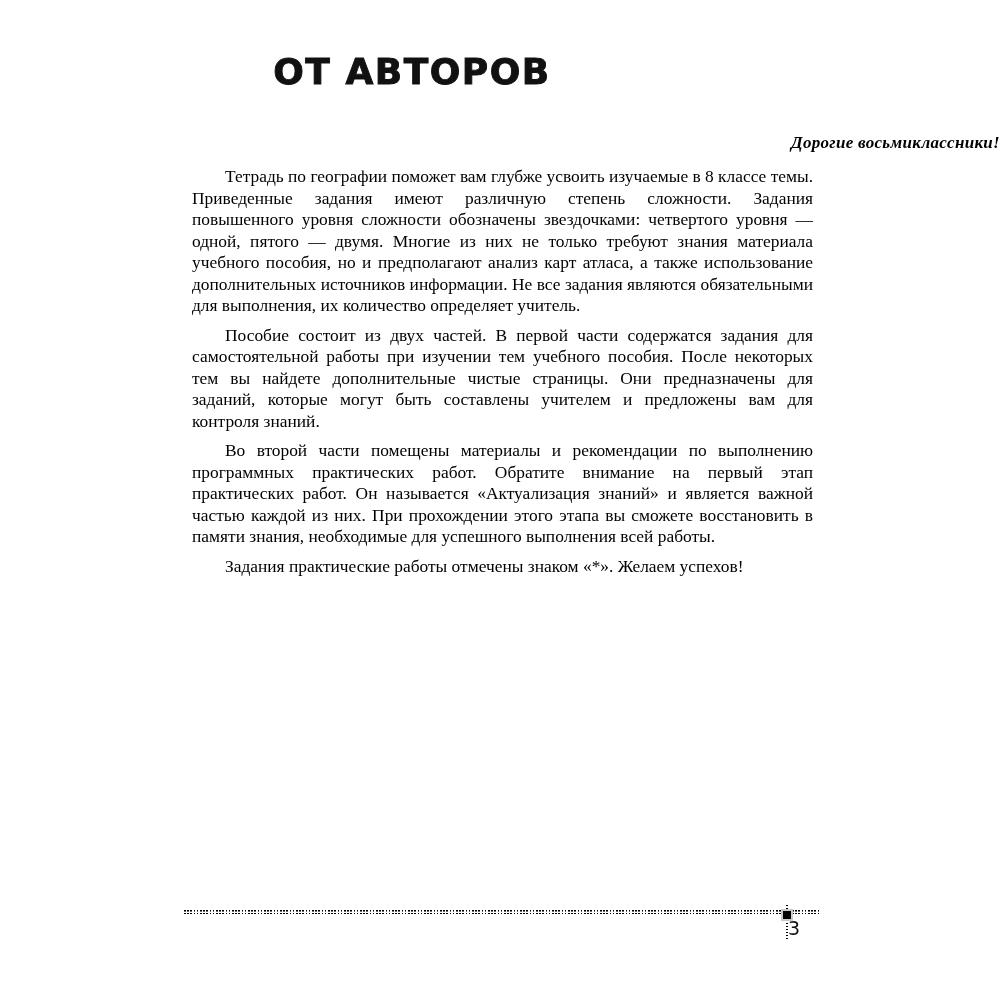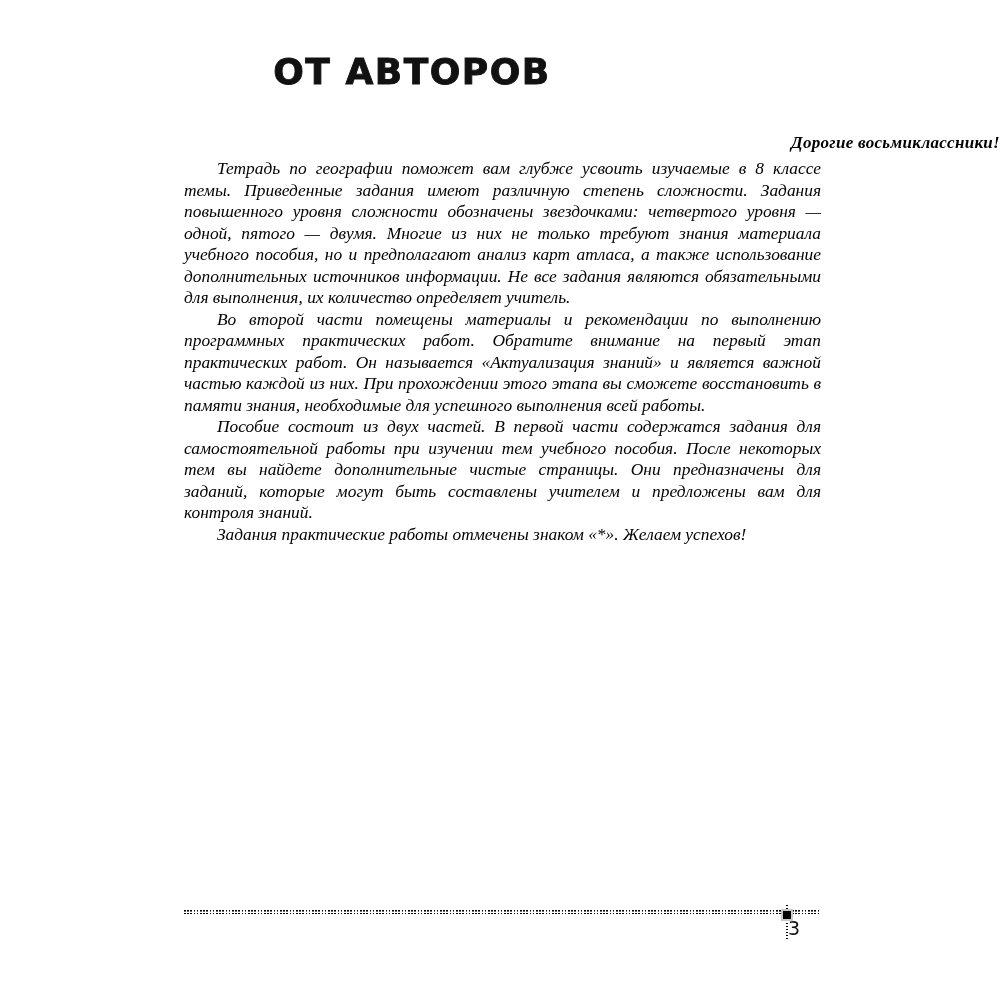--- a/index.html
+++ b/index.html
@@ -55,24 +55,23 @@
     left: 184px;
     top: 158px;
     width: 637px;
     text-align: justify;
     text-justify: inter-word;
     font-size: 17.4px;
     line-height: 21.5px;
     hyphens: none;
   }
   .body-text p {
-    margin: 0;
+    margin: 8px;
     text-indent: 33px;
     text-align: justify;
-    font-style: italic;
   }
   .body-text p:last-child {
     text-align: justify;
   }
 
   
   .footer {
     position: absolute;
     left: 184px;
     top: 905px;
@@ -142,22 +141,22 @@
 <body>
 
 <div class="page">
 
   <div class="title">ОТ АВТОРОВ</div>
 
   <div class="subtitle">Дорогие восьмиклассники!</div>
 
   <div class="body-text">
     <p>Тетрадь по географии поможет вам глубже усвоить изучаемые в 8 классе темы. Приведенные задания имеют различную степень сложности. Задания повышенного уровня сложности обозначены звездочками: четвертого уровня — одной, пятого — двумя. Многие из них не только требуют знания материала учебного пособия, но и предполагают анализ карт атласа, а также использование дополнительных источников информации. Не все задания являются обязательными для выполнения, их количество определяет учитель.</p>
+    <p>Пособие состоит из двух частей. В первой части содержатся задания для самостоятельной работы при изучении тем учебного пособия. После некоторых тем вы найдете дополнительные чистые страницы. Они предназначены для заданий, которые могут быть составлены учителем и предложены вам для контроля знаний.</p>
     <p>Во второй части помещены материалы и рекомендации по выполнению программных практических работ. Обратите внимание на первый этап практических работ. Он называется «Актуализация знаний» и является важной частью каждой из них. При прохождении этого этапа вы сможете восстановить в памяти знания, необходимые для успешного выполнения всей работы.</p>
-    <p>Пособие состоит из двух частей. В первой части содержатся задания для самостоятельной работы при изучении тем учебного пособия. После некоторых тем вы найдете дополнительные чистые страницы. Они предназначены для заданий, которые могут быть составлены учителем и предложены вам для контроля знаний.</p>
     <p>Задания практические работы отмечены знаком «*». Желаем успехов!</p>
   </div>
 
   <div class="footer">
     <div class="footer-rule"></div>
     <div class="footer-marker">
       <div class="marker-vline"></div>
       <div class="marker-square"></div>
     </div>
     <div class="page-number">3</div>

